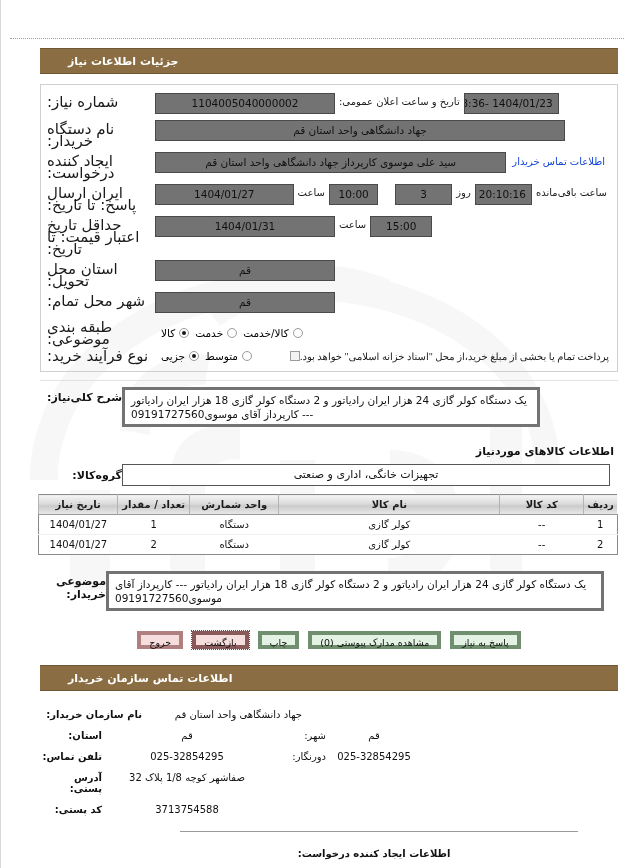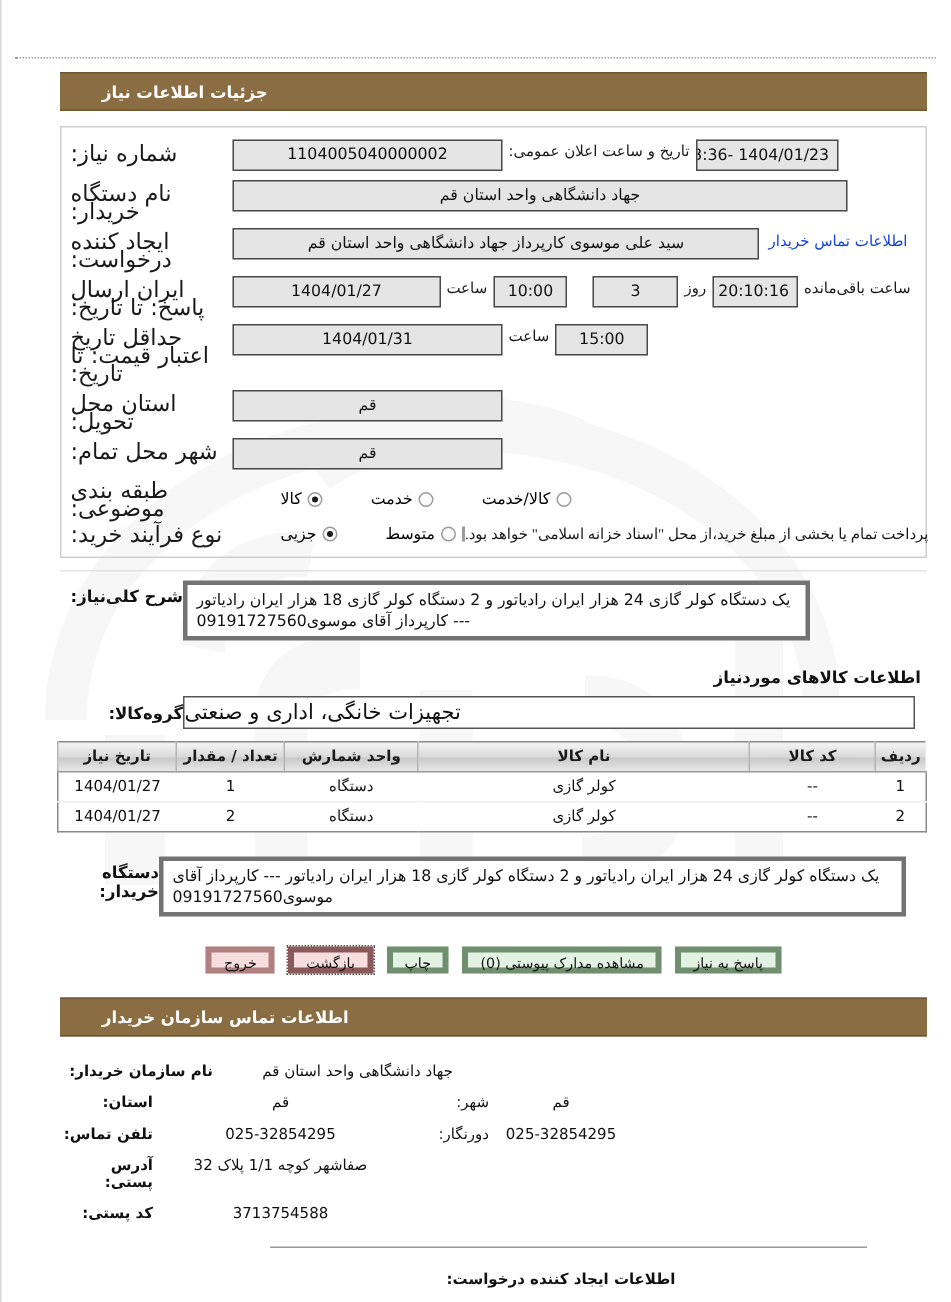--- a/index.html
+++ b/index.html
@@ -88,21 +88,21 @@
     text-align: left;
     width: 108px;
     flex: 0 0 108px;
     line-height: 12px;
     padding-top: 3px;
     padding-right: 4px;
     font-weight: normal;
   }
   .box {
     border: 1px solid #4a4a4a;
-    background: #e5e5e5;
+    background: #737373;
     height: 21px;
     line-height: 19px;
     font-size: 10.5px;
     color: #111;
     padding: 0 5px;
     text-align: center;
     white-space: nowrap;
     overflow: hidden;
   }
   .box.big { width: 180px; }
@@ -129,21 +129,21 @@
 
   
   .radio-row {
     display: flex;
     align-items: center;
     justify-content: flex-end;
     margin-bottom: 3px;
     font-size: 10.5px;
     padding-top: 2px;
   }
-  .opt { display: flex; align-items: center; margin-left: 32px; white-space: nowrap; }
+  .opt { display: flex; align-items: center; margin-left: 6px; white-space: nowrap; }
   .radio {
     width: 10px; height: 10px;
     border: 1px solid #9b9b9b;
     border-radius: 50%;
     background: #fdfdfd;
     margin-left: 4px;
     position: relative;
     display: inline-block;
   }
   .radio.on::after {
@@ -212,22 +212,22 @@
     justify-content: flex-end;
     padding: 0 4px 8px 4px;
   }
   .group-lbl {
     font-size: 11px; font-weight: bold; color: #111;
     width: 78px; flex: 0 0 78px; text-align: right;
   }
   .group-box {
     border: 1px solid #555; background: #fff;
     height: 22px; line-height: 20px;
-    font-size: 14px; color: #111;
-    width: 488px; text-align: left;
+    font-size: 11px; color: #111;
+    width: 488px; text-align: center;
   }
 
   
   table.items {
     width: 580px;
     margin: 0 auto;
     border-collapse: collapse;
     border: 1px solid #8a8a8a;
     background: #fff;
   }
@@ -508,21 +508,21 @@
           <td>1404/01/27</td>
         </tr>
       </tbody>
     </table>
   </div>
 
   <div class="sec">
     <div class="desc-row" style="padding-top:8px">
       <div class="spacer"></div>
       <div class="desc-box" style="width:498px">یک  دستگاه کولر  گازی 24 هزار ایران  رادیاتور و 2  دستگاه کولر  گازی 18  هزار ایران  رادیاتور  ---  کارپرداز آقای موسوی09191727560</div>
-      <div class="desc-lbl" style="width:62px;flex:0 0 62px">دستگاه خریدار:</div>
+      <div class="desc-lbl" style="width:62px;flex:0 0 62px">موضوعی خریدار:</div>
     </div>
   </div>
 
   <div class="btn-bar">
     <div class="btn pink">خروج</div>
     <div class="btn sel">بازگشت</div>
     <div class="btn green">چاپ</div>
     <div class="btn green">مشاهده مدارک پیوستی (0)</div>
     <div class="btn green">پاسخ به نیاز</div>
   </div>
@@ -554,21 +554,21 @@
         <div class="c-val2">025-32854295</div>
         <div class="c-lbl2">دورنگار:</div>
         <div class="c-val">025-32854295</div>
         <div class="c-lbl">تلفن تماس:</div>
       </div>
 
       <div class="c-row">
         <div class="spacer"></div>
         <div class="c-val2"></div>
         <div class="c-lbl2"></div>
-        <div class="c-val">صفاشهر کوچه 1/1 پلاک 32</div>
+        <div class="c-val">صفاشهر کوچه 1/8 پلاک 32</div>
         <div class="c-lbl">آدرس پستی:</div>
       </div>
 
       <div class="c-row">
         <div class="spacer"></div>
         <div class="c-val2"></div>
         <div class="c-lbl2"></div>
         <div class="c-val">3713754588</div>
         <div class="c-lbl">کد پستی:</div>
       </div>

